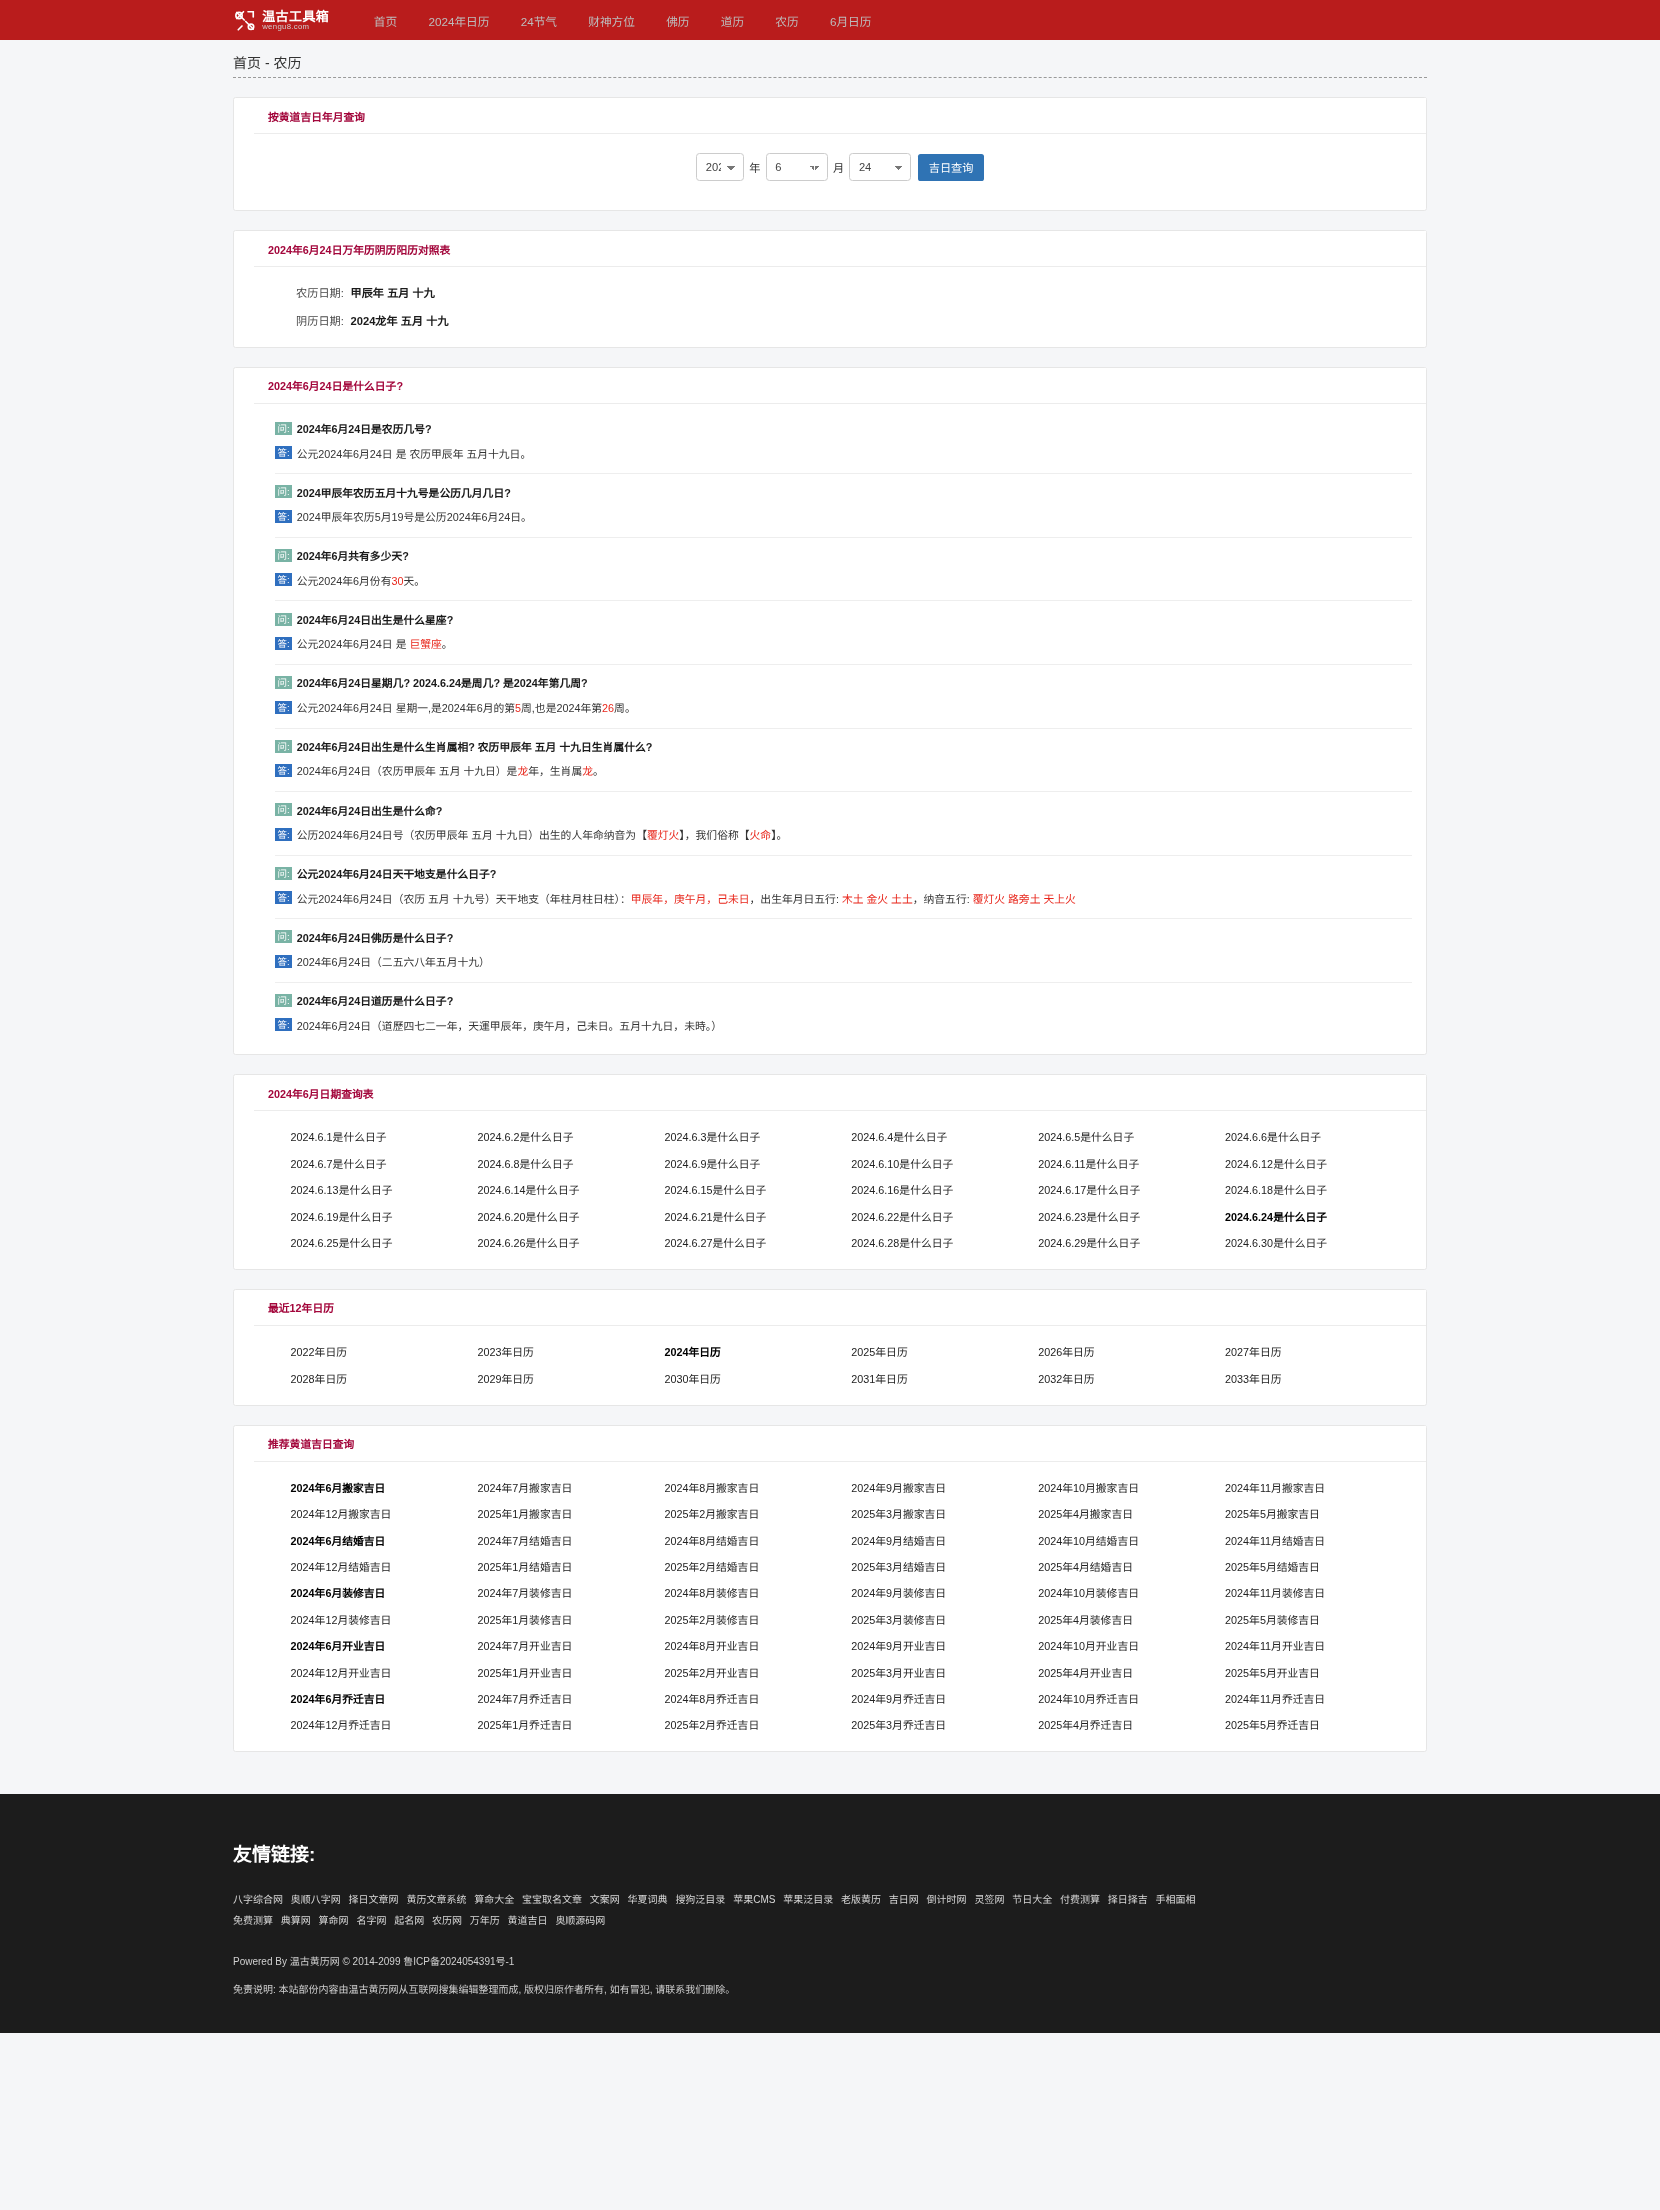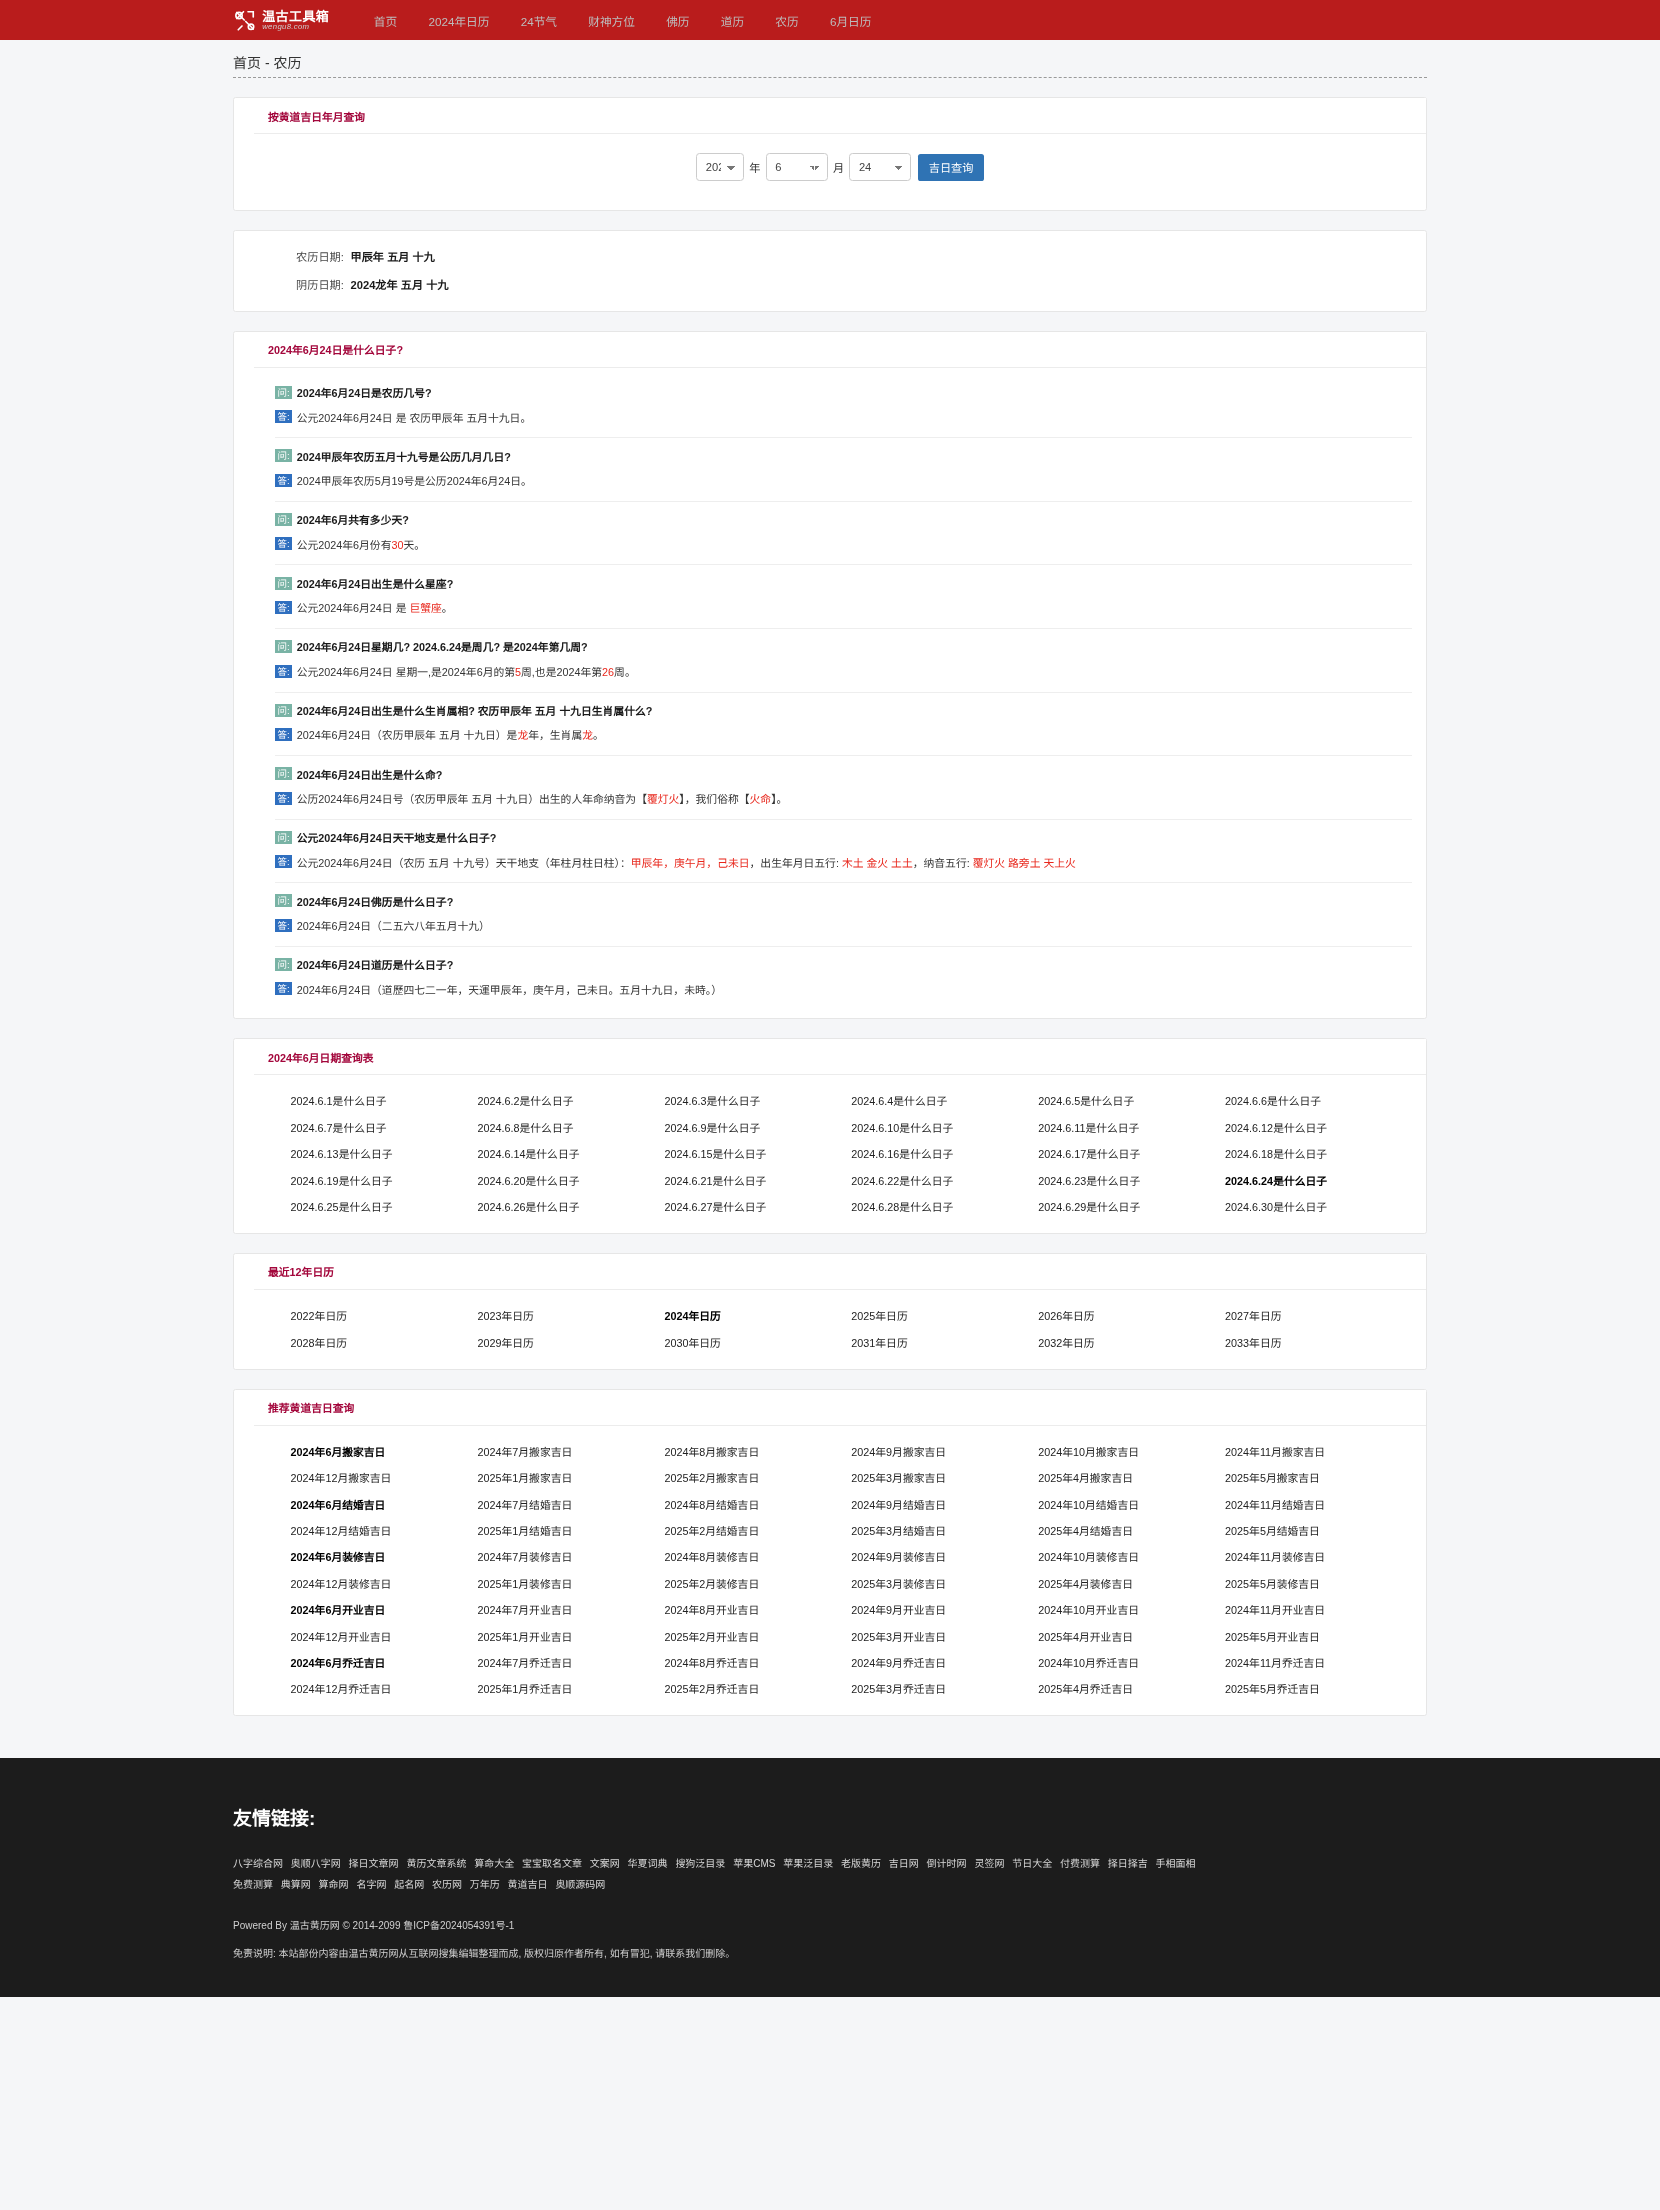--- a/index.html
+++ b/index.html
@@ -18,21 +18,21 @@
     height: 40px;
     display: flex;
     align-items: center;
     padding-left: 233px;
     gap: 0;
   }
   .brand { display: flex; align-items: center; gap: 5.2px; margin-right: 29px; }
   .brand-logo { width: 24px; height: 24px; flex: none; }
   .brand-text { display: flex; flex-direction: column; line-height: 1; }
   .brand-name { color: #ffffff; font-size: 13px; font-weight: bold; letter-spacing: 0.4px; }
-  .brand-domain { color: #cfcfcf; font-size: 7.8px; margin-top: 0; letter-spacing: 0.3px; font-style: italic; }
+  .brand-domain { color: #cfcfcf; font-size: 7.8px; margin-top: 0; letter-spacing: 0.3px; }
   .nav-link {
     color: #bdbdbd;
     font-size: 11.7px;
     text-decoration: none;
     padding: 0 15.6px;
     white-space: nowrap;
     cursor: pointer;
   }
 
   
@@ -240,20 +240,23 @@
       <select class="sel sel-year"><option value="2022">2022</option><option value="2023">2023</option><option value="2024" selected="">2024</option><option value="2025">2025</option><option value="2026">2026</option></select>
       <span class="unit">年</span>
       <select class="sel sel-month"><option value="1">1</option><option value="2">2</option><option value="3">3</option><option value="4">4</option><option value="5">5</option><option value="6" selected="">6</option><option value="7">7</option><option value="8">8</option><option value="9">9</option><option value="10">10</option><option value="11">11</option><option value="12">12</option></select>
       <span class="unit">月</span>
       <select class="sel sel-day"><option value="1">1</option><option value="2">2</option><option value="3">3</option><option value="4">4</option><option value="5">5</option><option value="6">6</option><option value="7">7</option><option value="8">8</option><option value="9">9</option><option value="10">10</option><option value="11">11</option><option value="12">12</option><option value="13">13</option><option value="14">14</option><option value="15">15</option><option value="16">16</option><option value="17">17</option><option value="18">18</option><option value="19">19</option><option value="20">20</option><option value="21">21</option><option value="22">22</option><option value="23">23</option><option value="24" selected="">24</option><option value="25">25</option><option value="26">26</option><option value="27">27</option><option value="28">28</option><option value="29">29</option><option value="30">30</option></select>
       <button class="btn-query">吉日查询</button>
     </div>
   </div>
 
   <div class="panel">
+    <div class="panel-head">
+      <span class="panel-title">2024年6月24日万年历阴历阳历对照表</span>
+    </div>
     <div class="panel-body">
       <div class="cmp-row">
         <span class="cmp-label">农历日期:</span>
         <span class="cmp-value">甲辰年 五月 十九</span>
       </div>
       <div class="cmp-row">
         <span class="cmp-label">阴历日期:</span>
         <span class="cmp-value">2024龙年 五月 十九</span>
       </div>
     </div>

